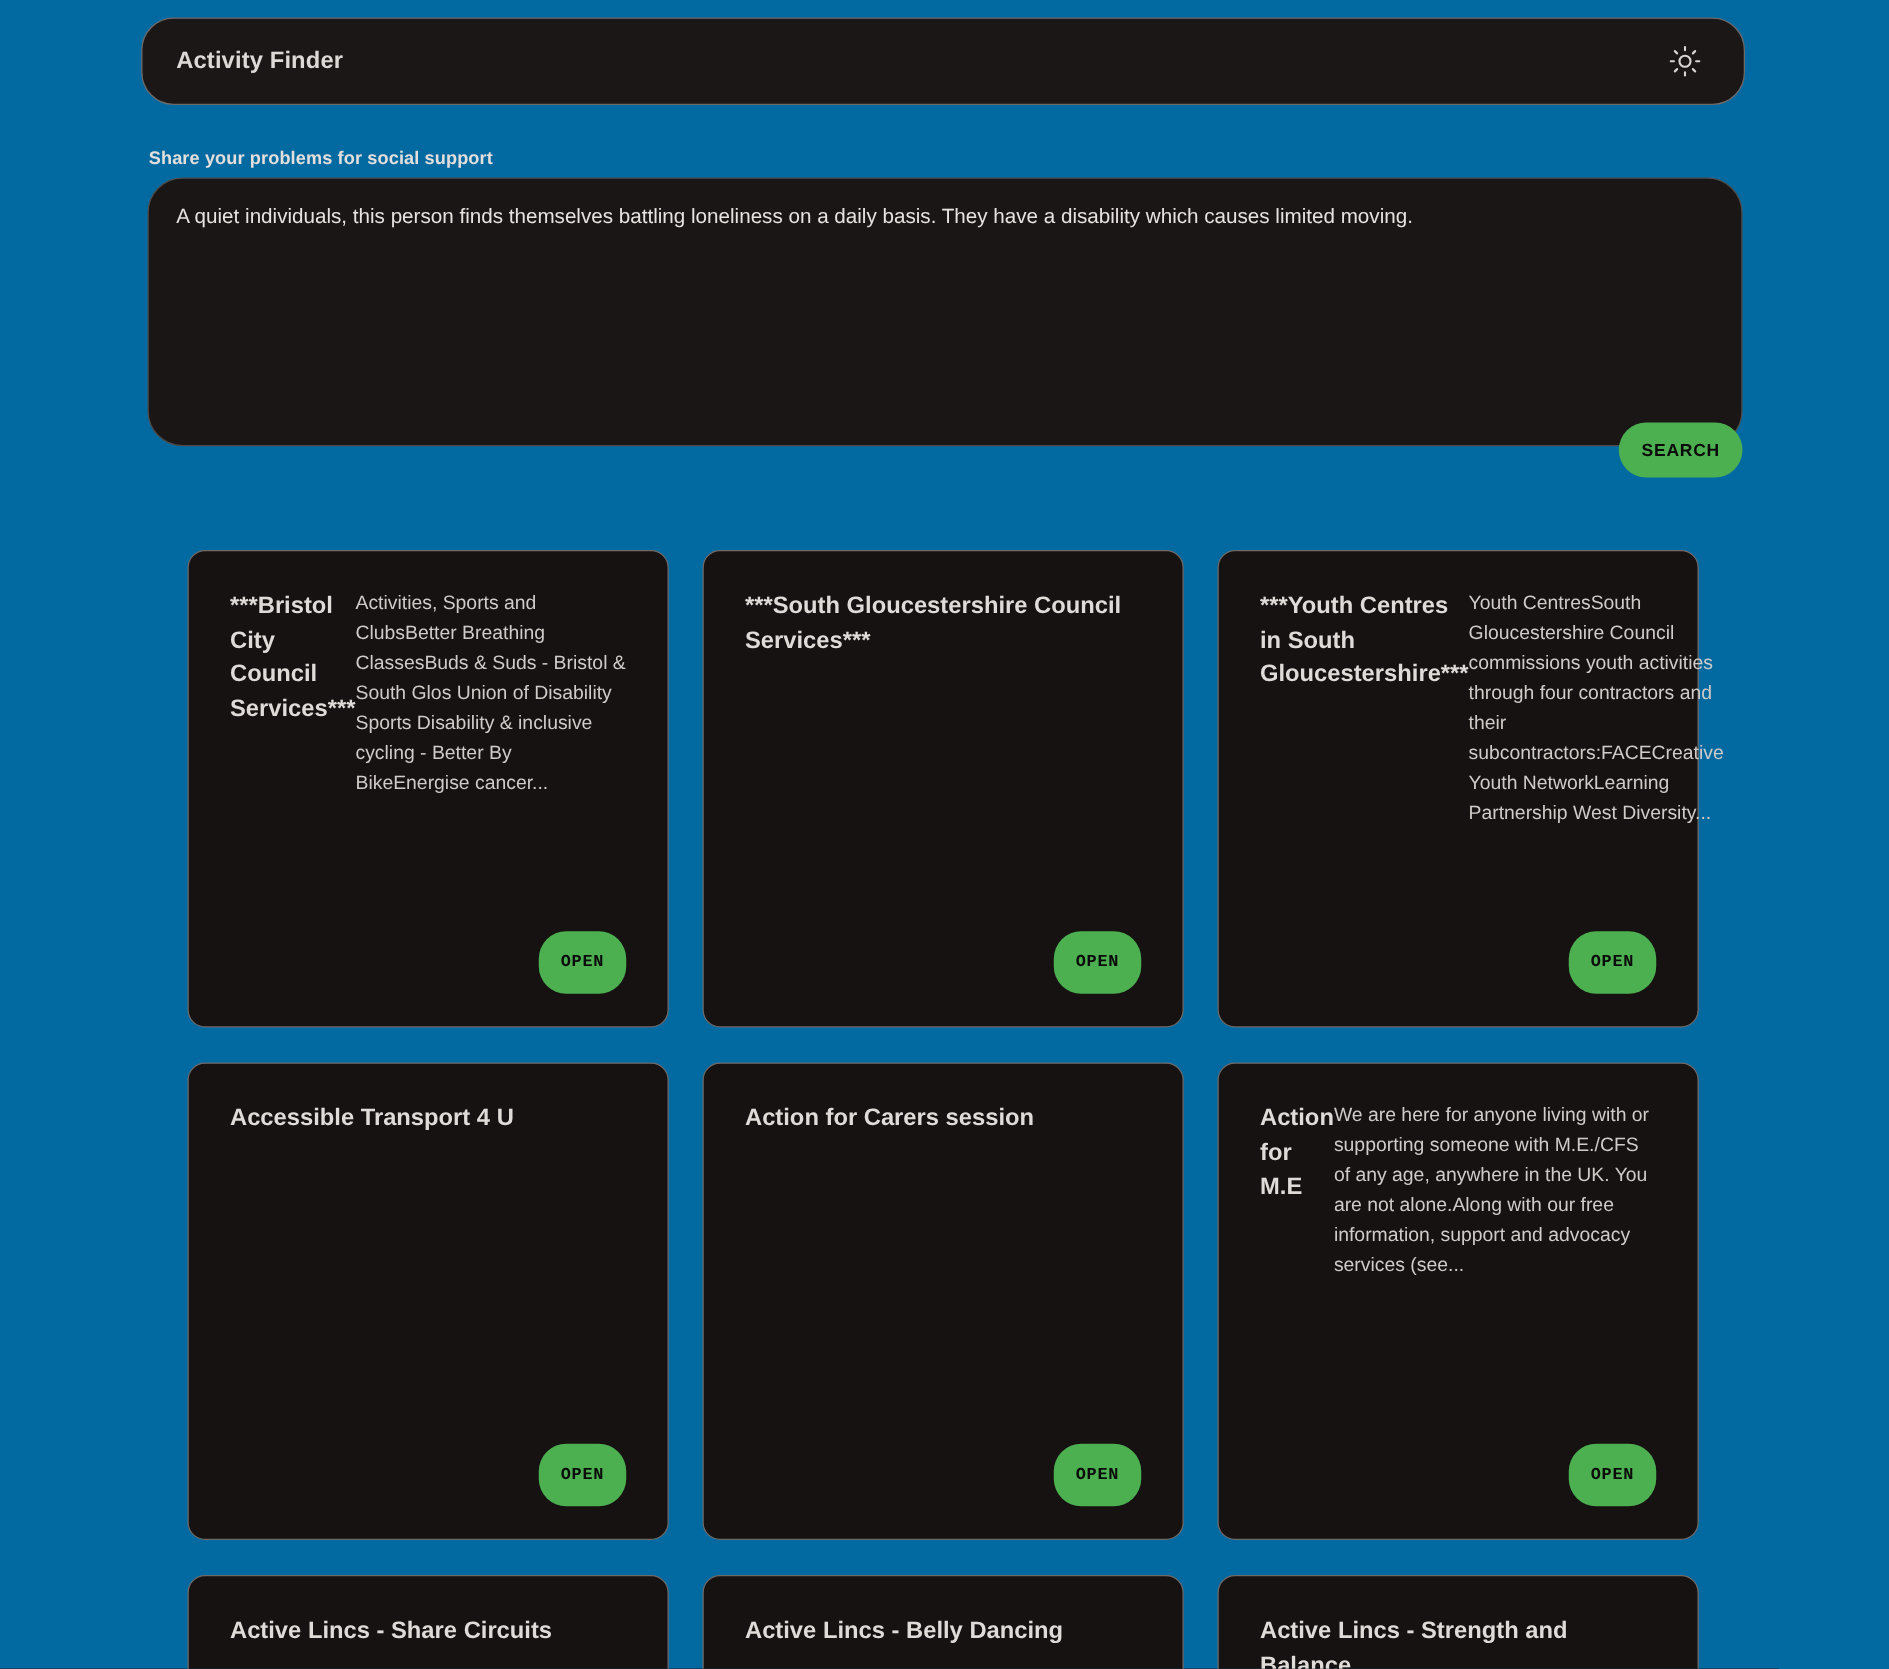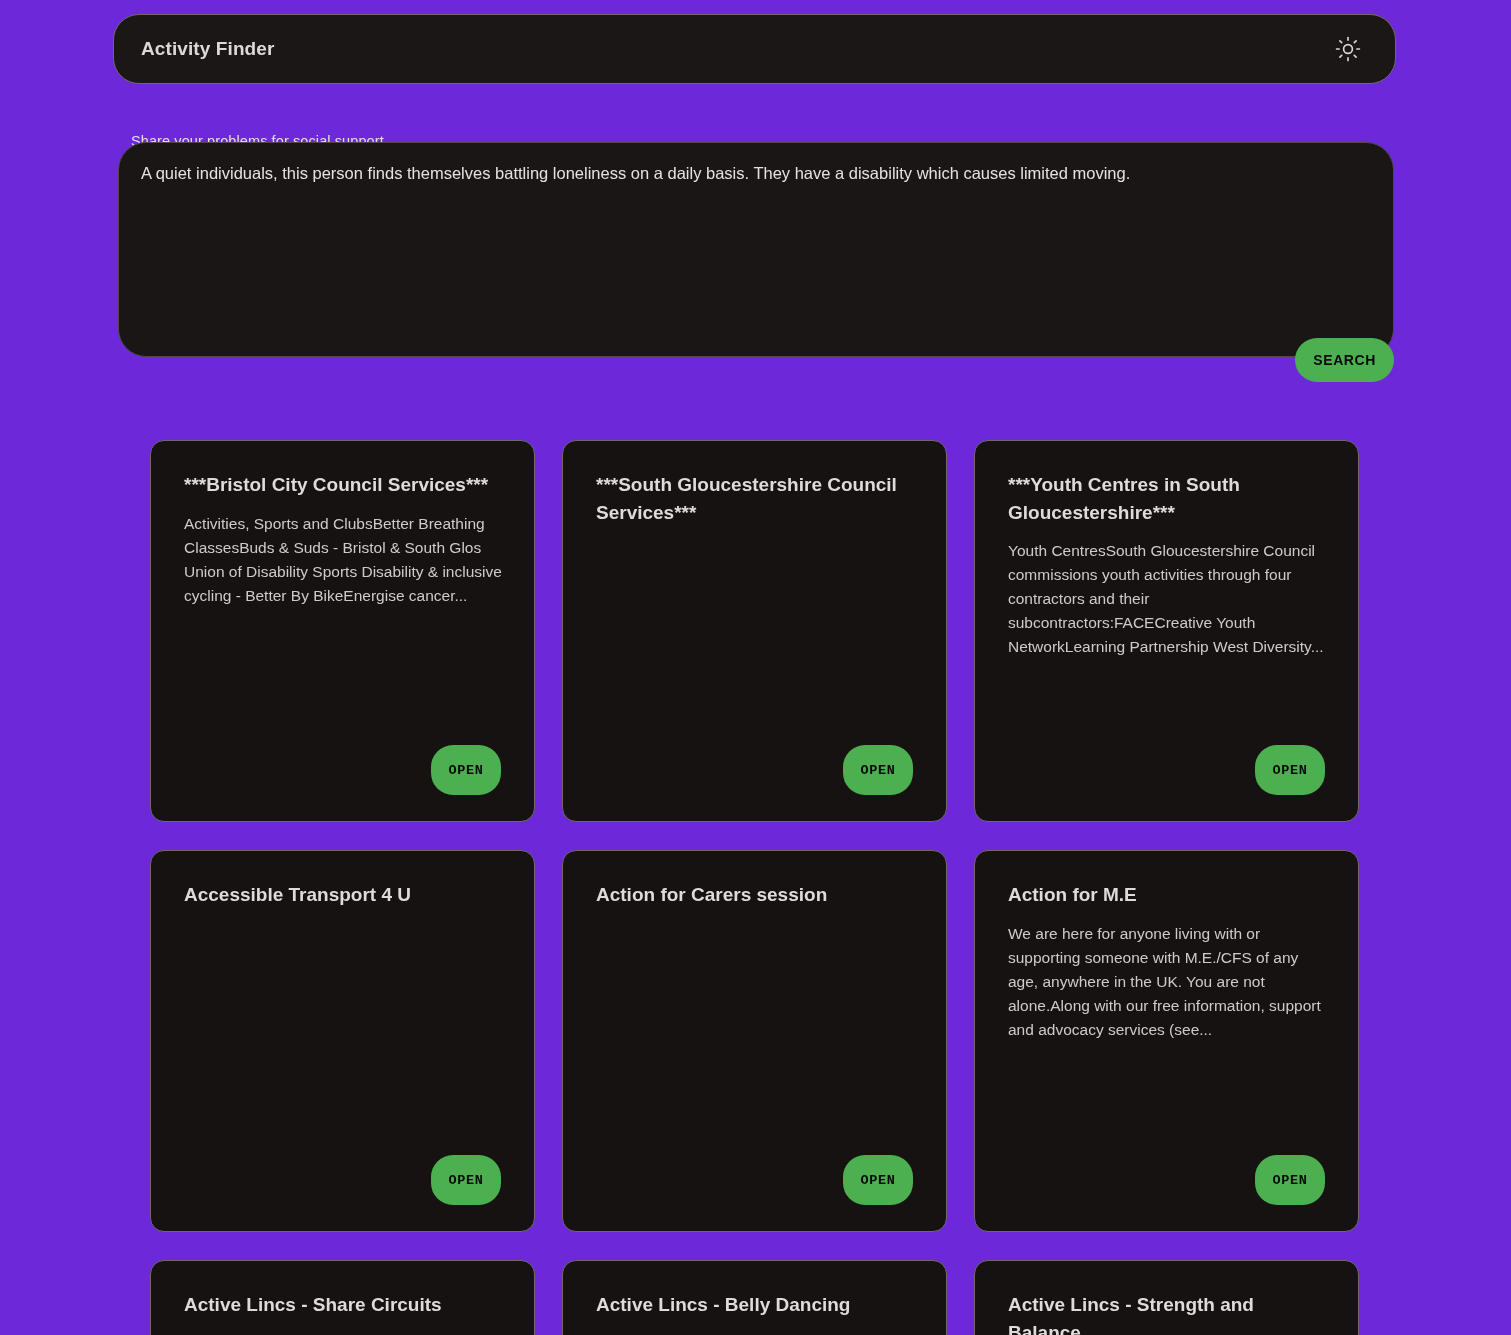--- a/index.html
+++ b/index.html
@@ -10,21 +10,21 @@
     height: 1335px;
     background: #171413;
     font-family: "Liberation Sans", sans-serif;
     overflow: hidden;
   }
 
   .page {
     position: relative;
     width: 1511px;
     height: 1335px;
-    background: #6d28d9;
+    background: #0369a1;
   }
 
   
   .appbar {
     position: absolute;
     left: 113px;
     top: 14px;
     width: 1283px;
     height: 70px;
     border: 1px solid #6f6a68;
@@ -52,27 +52,26 @@
     border-radius: 50%;
     cursor: pointer;
     background: transparent;
     border: none;
   }
   .theme-toggle svg { display: block; }
 
   
   .field-label {
     position: absolute;
-    left: 131px;
+    left: 119px;
     top: 119px;
     font-size: 14.5px;
-    font-weight: normal;
+    font-weight: bold;
     color: #e3dfdc;
     letter-spacing: 0.1px;
-    margin-top: 14px;
   }
 
   .textarea-wrap {
     position: absolute;
     left: 118px;
     top: 142px;
     width: 1276px;
     height: 215px;
     border: 1px solid #4e4a48;
     border-radius: 28px;
@@ -128,21 +127,20 @@
   }
 
   .card {
     border: 1px solid #6f6a68;
     border-radius: 14px;
     background: #151211;
     padding: 30px 32px 26px 33px;
     height: 382px;
     position: relative;
     display: flex;
-    flex-direction: column;
   }
 
   .card-title {
     font-size: 19px;
     font-weight: bold;
     line-height: 1.45;
     color: #dfdbd8;
     margin-bottom: 13px;
   }
 

